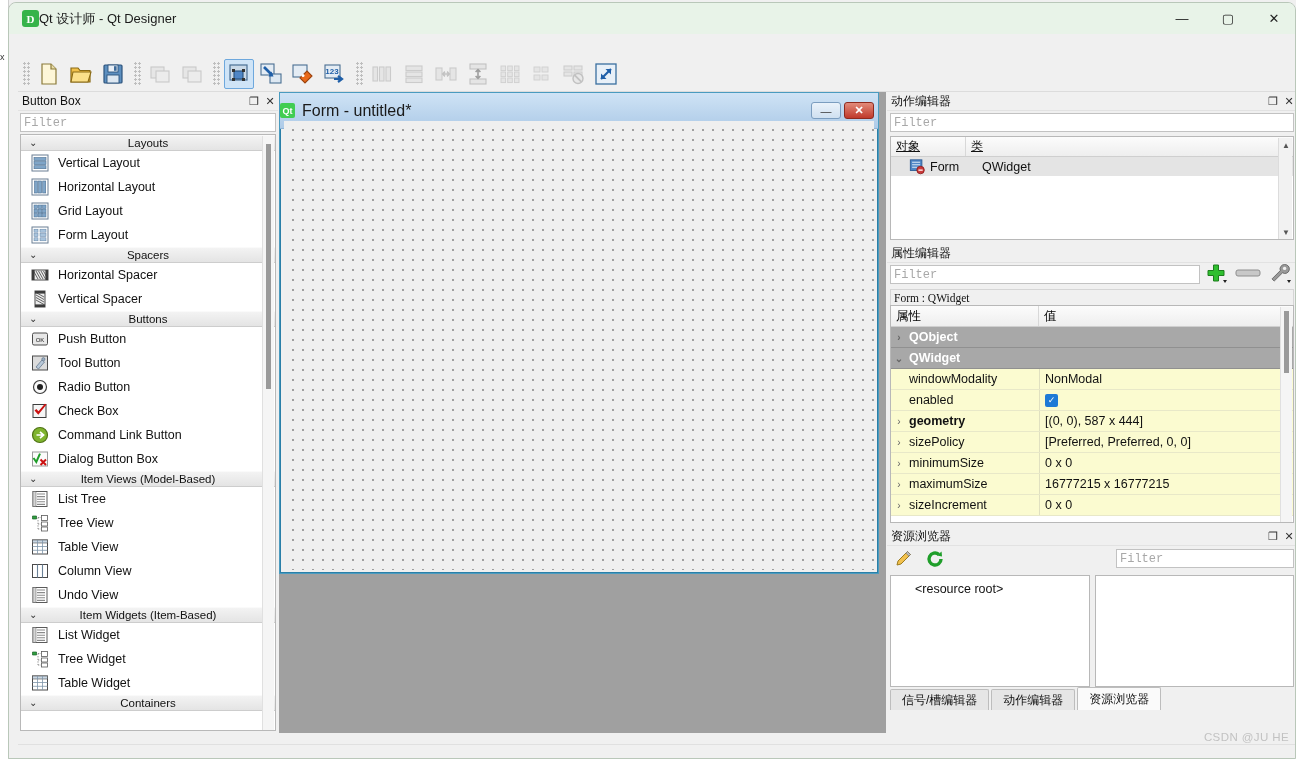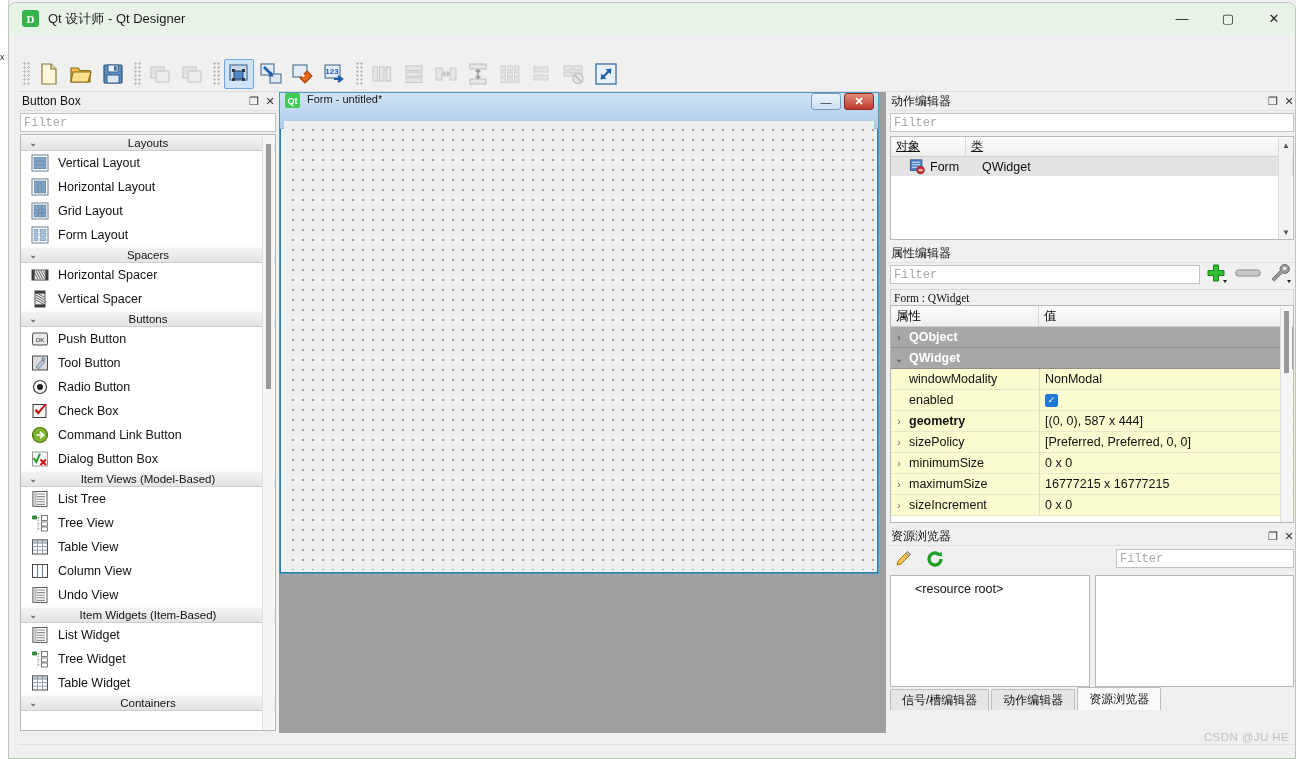--- a/index.html
+++ b/index.html
@@ -42,21 +42,20 @@
   #app-icon {
     width: 17px; height: 17px;
     margin-left: 13px;
     background: #36b34a;
     border-radius: 3px;
     color: #fff; font-size: 11px; font-weight: bold;
     display: flex; align-items: center; justify-content: center;
     font-family: "Liberation Serif", serif;
   }
   #title-text {
-    margin-left: 9px;
     font-size: 13px;
     color: #1a1a1a;
   }
   #win-controls {
     position: absolute; right: 0; top: 0;
     height: 31px; display: flex;
   }
   .win-btn {
     width: 46px; height: 31px;
     display: flex; align-items: center; justify-content: center;
@@ -191,31 +190,30 @@
     position:absolute; left:0px; top:0px;
     width:600px; height:482px;
     background:#f0f0f0;
     border:1px solid #4a9bbf;
     box-shadow: 0 0 0 1px #2a7fa8 inset;
   }
   #form-titlebar {
     height:36px;
     background: linear-gradient(#cfe3f5, #aecbe8);
     border-bottom:1px solid #8fb4d6;
-    display:flex; align-items:flex-start;
-    padding-left:5px;
+    display:flex; align-items:center;
   }
   #qt-icon {
     width:15px; height:15px;
     background:#41cd52; border-radius:2px;
     color:#fff; font-size:9px; font-weight:bold;
     display:flex; align-items:center; justify-content:center;
     font-family:"Liberation Sans", sans-serif;
   }
-  #form-title-text { margin-left:7px; font-size:11px; color:#1a1a1a; }
+  #form-title-text { margin-left:7px; font-size:16px; color:#1a1a1a; }
   #form-win-btns { margin-left:auto; display:flex; gap:3px; padding-right:4px; }
   .fwb {
     width:30px; height:17px;
     border:1px solid #7b9dbf; border-radius:3px;
     display:flex; align-items:center; justify-content:center;
     background: linear-gradient(#eaf2fa, #cfe0f0);
     font-size:11px; color:#333;
   }
   .fwb.close {
     background: linear-gradient(#e28b7a, #c0392b);

